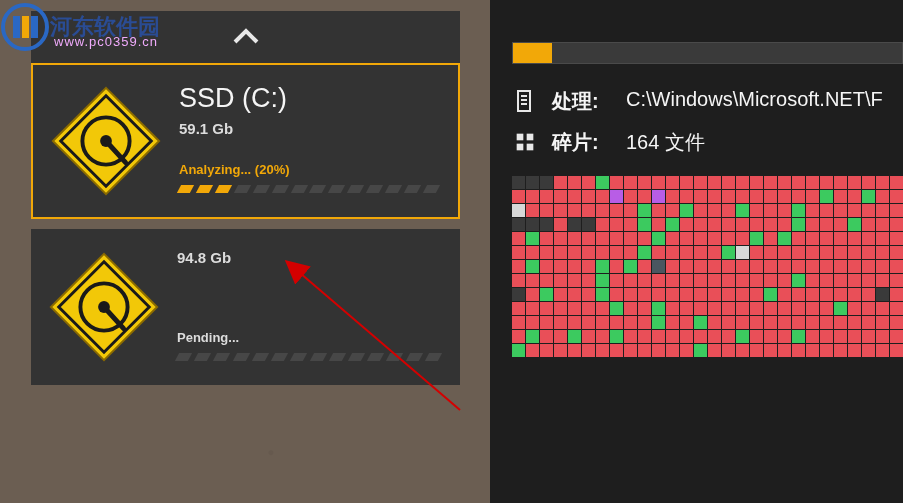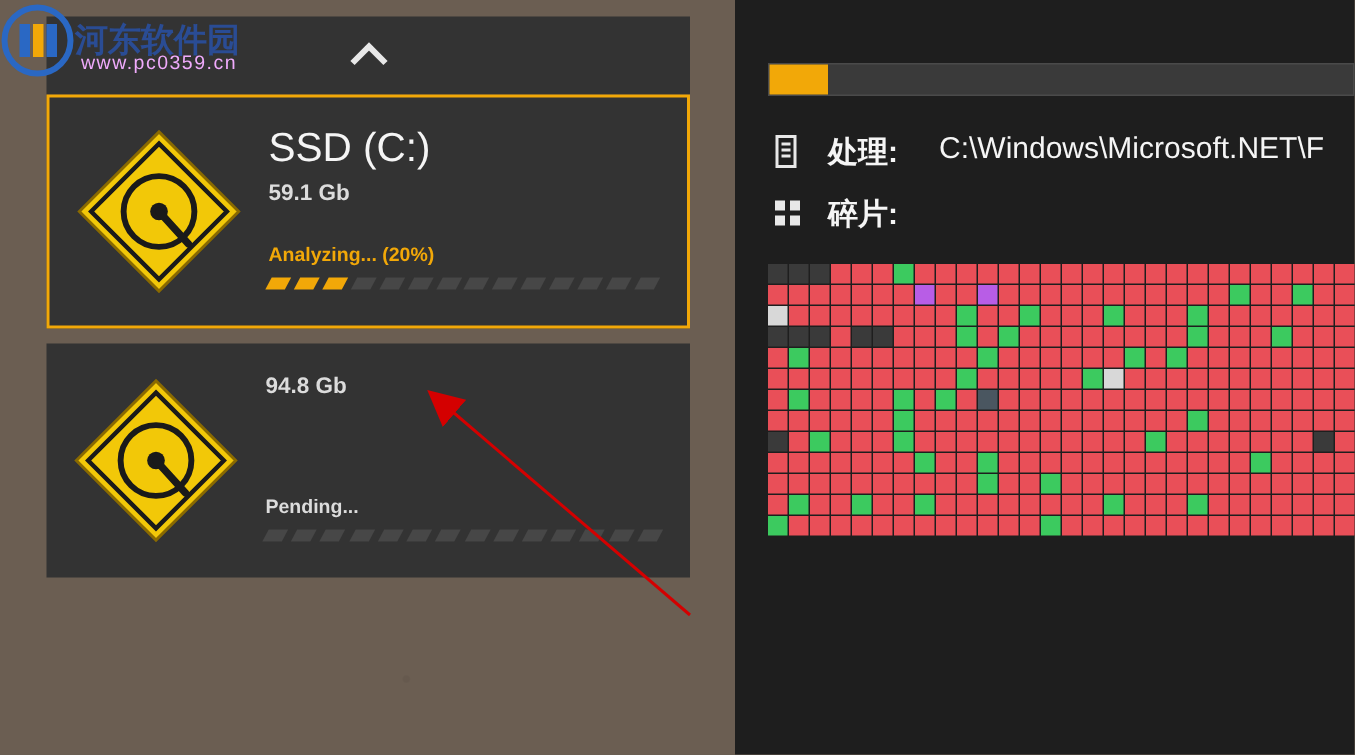--- a/index.html
+++ b/index.html
@@ -365,20 +365,21 @@
     <div class="stat-row">
       <span class="ic">
         <svg viewBox="0 0 24 24" width="20" height="20">
             <rect x="2" y="2" width="8" height="8" fill="#e8e8e8"></rect>
             <rect x="14" y="2" width="8" height="8" fill="#e8e8e8"></rect>
             <rect x="2" y="14" width="8" height="8" fill="#e8e8e8"></rect>
             <rect x="14" y="14" width="8" height="8" fill="#e8e8e8"></rect>
           </svg>
       </span>
       <span class="stat-label">碎片:</span>
+      <span class="stat-val">164 文件</span>
     </div>
   </div>
 
   <div class="block-map" id="block-map">
       <div class="b-d"></div>
       <div class="b-d"></div>
       <div class="b-d"></div>
       <div class="b-r"></div>
       <div class="b-r"></div>
       <div class="b-r"></div>

